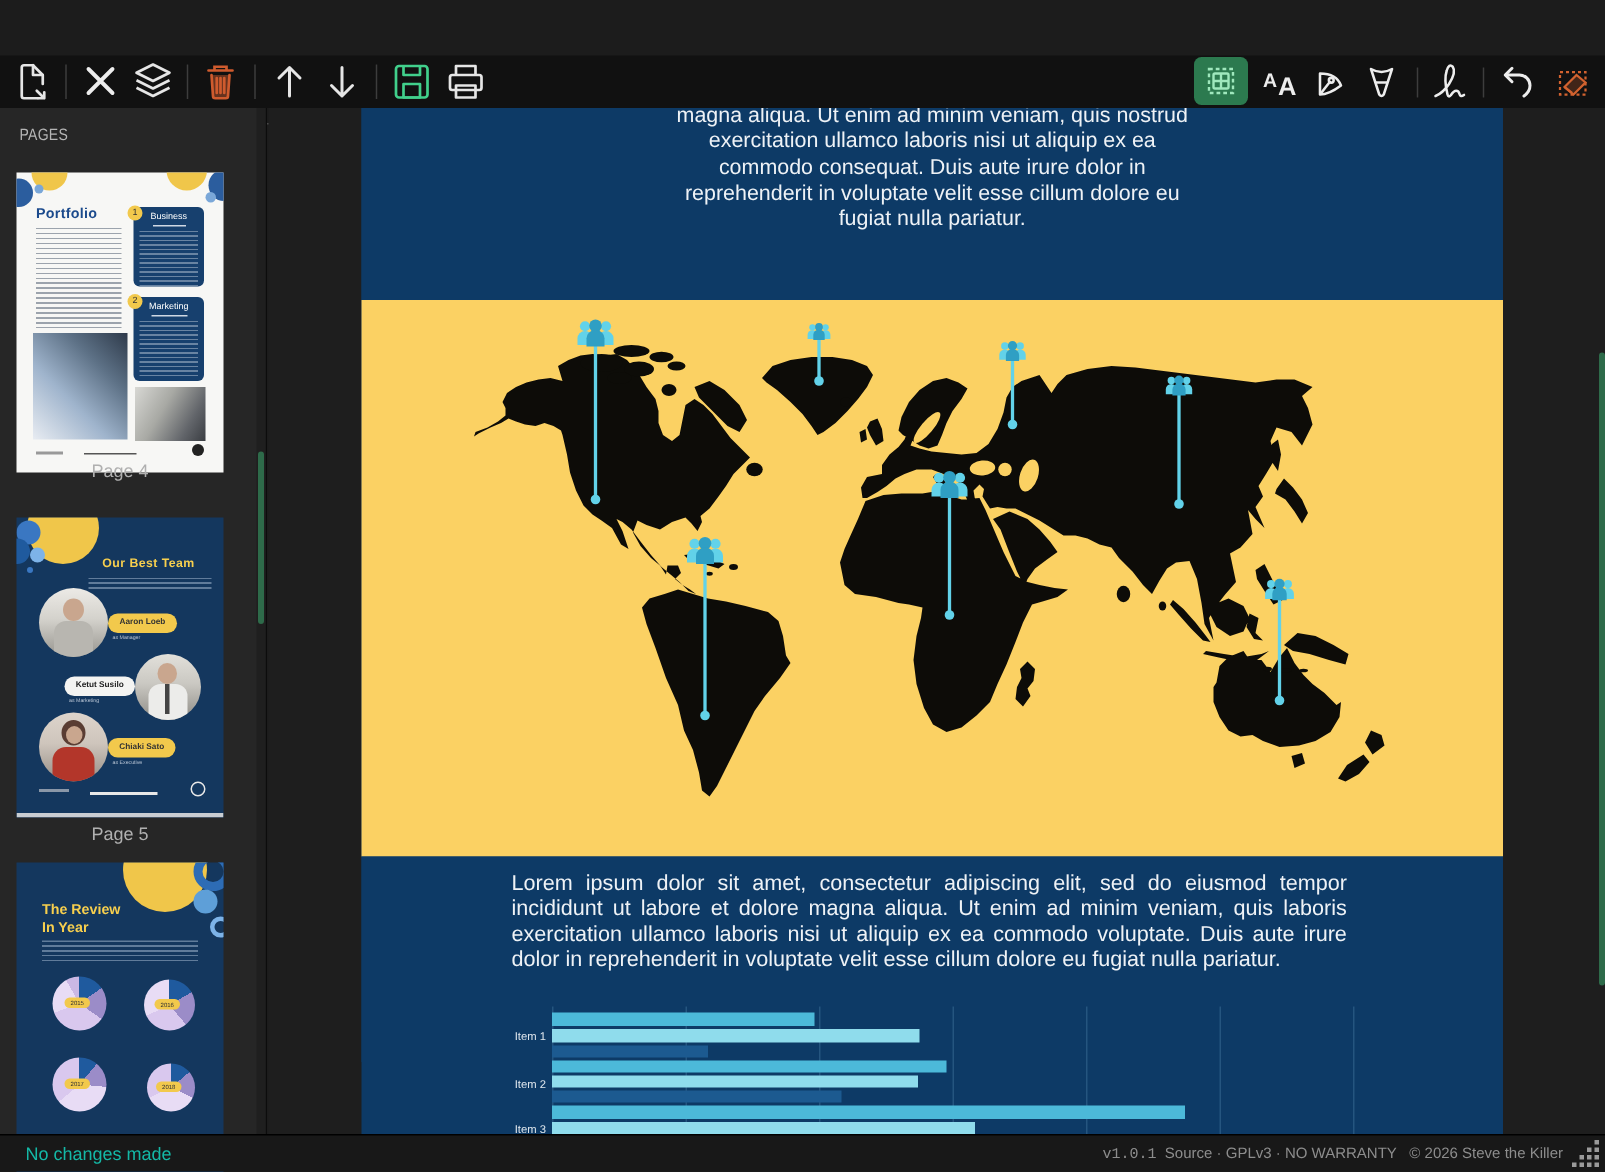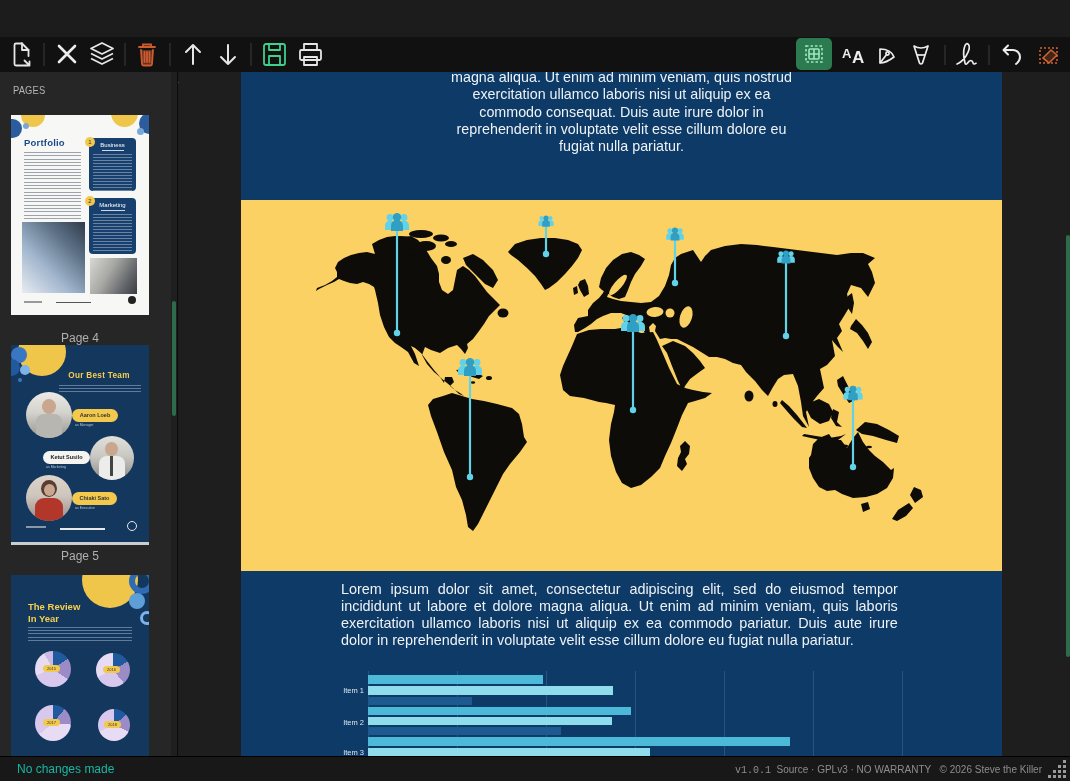--- a/index.html
+++ b/index.html
@@ -174,21 +174,21 @@
       <div style="margin-top:4px;text-align:center;font-size:6px;color:#fff">Marketing</div>
       <div style="margin:2px auto 3px;width:24px;height:1px;background:#cfd8e4"></div>
       <div style="margin:0 4px;height:38px;background:repeating-linear-gradient(to bottom,rgba(185,198,214,0.5) 0,rgba(185,198,214,0.5) 1px,transparent 1px,transparent 3px)"></div>
     </div>
     <div class="abs" style="left:74px;top:81px;width:10px;height:10px;border-radius:50%;background:#f2c94c;font-size:6px;color:#333;text-align:center;line-height:10px">2</div>
     <div class="abs" style="left:79px;top:143px;width:47px;height:36px;background:linear-gradient(120deg,#d8d8d4,#a8a9a4 40%,#62656a 75%,#3a3d42)"></div>
     <div class="abs" style="left:13px;top:186px;width:18px;height:2px;background:#999"></div>
     <div class="abs" style="left:45px;top:187px;width:35px;height:1px;background:#555"></div>
     <div class="abs" style="left:117px;top:181px;width:8px;height:8px;border-radius:50%;background:#222"></div>
   </div>
-  <div class="plabel" style="top:307px;margin-top:24px;">Page 4</div>
+  <div class="plabel" style="top:307px;">Page 4</div>
   <div class="thumb" id="thumb5" style="top:345px;height:200px;background:#14375e;">
     <div class="abs" style="left:7px;top:-17px;width:48px;height:48px;border-radius:50%;background:#f0c64a"></div>
     <div class="abs" style="left:0px;top:2px;width:16px;height:16px;border-radius:50%;background:#3a77c2"></div>
     <div class="abs" style="left:-8px;top:14px;width:17px;height:17px;border-radius:50%;background:#1f5a9e"></div>
     <div class="abs" style="left:9px;top:20px;width:10px;height:10px;border-radius:50%;background:#7db3e8"></div>
     <div class="abs" style="left:7px;top:33px;width:4px;height:4px;border-radius:50%;background:#3a77c2"></div>
     <div class="abs" style="left:40px;top:26px;width:96px;text-align:center;font-size:8.2px;font-weight:bold;color:#f7cf4e;letter-spacing:0.3px">Our Best Team</div>
     <div class="abs" style="left:48px;top:40px;width:82px;height:9px;background:repeating-linear-gradient(to bottom,rgba(159,180,204,0.55) 0,rgba(159,180,204,0.55) 1px,transparent 1px,transparent 3.2px)"></div>
     <div class="abs" style="left:15px;top:47px;width:46px;height:46px;border-radius:50%;background:linear-gradient(180deg,#eceae6 0%,#d4d2cc 45%,#96948e 100%);overflow:hidden">
       <div class="abs" style="left:16px;top:7px;width:14px;height:15px;border-radius:50%;background:#c9a68e"></div>
@@ -360,21 +360,21 @@
           <div class="jline">
               <span>exercitation</span>
               <span>ullamco</span>
               <span>laboris</span>
               <span>nisi</span>
               <span>ut</span>
               <span>aliquip</span>
               <span>ex</span>
               <span>ea</span>
               <span>commodo</span>
-              <span>pariatur.</span>
+              <span>voluptate.</span>
               <span>Duis</span>
               <span>aute</span>
               <span>irure</span>
             </div>
           <div>dolor in reprehenderit in voluptate velit esse cillum dolore eu fugiat nulla pariatur.</div>
         </div>
         <div class="grid" style="left:127px;top:100px;height:85px"></div>
         <div class="grid" style="left:216px;top:100px;height:85px"></div>
         <div class="grid" style="left:305px;top:100px;height:85px"></div>
         <div class="grid" style="left:394px;top:100px;height:85px"></div>

